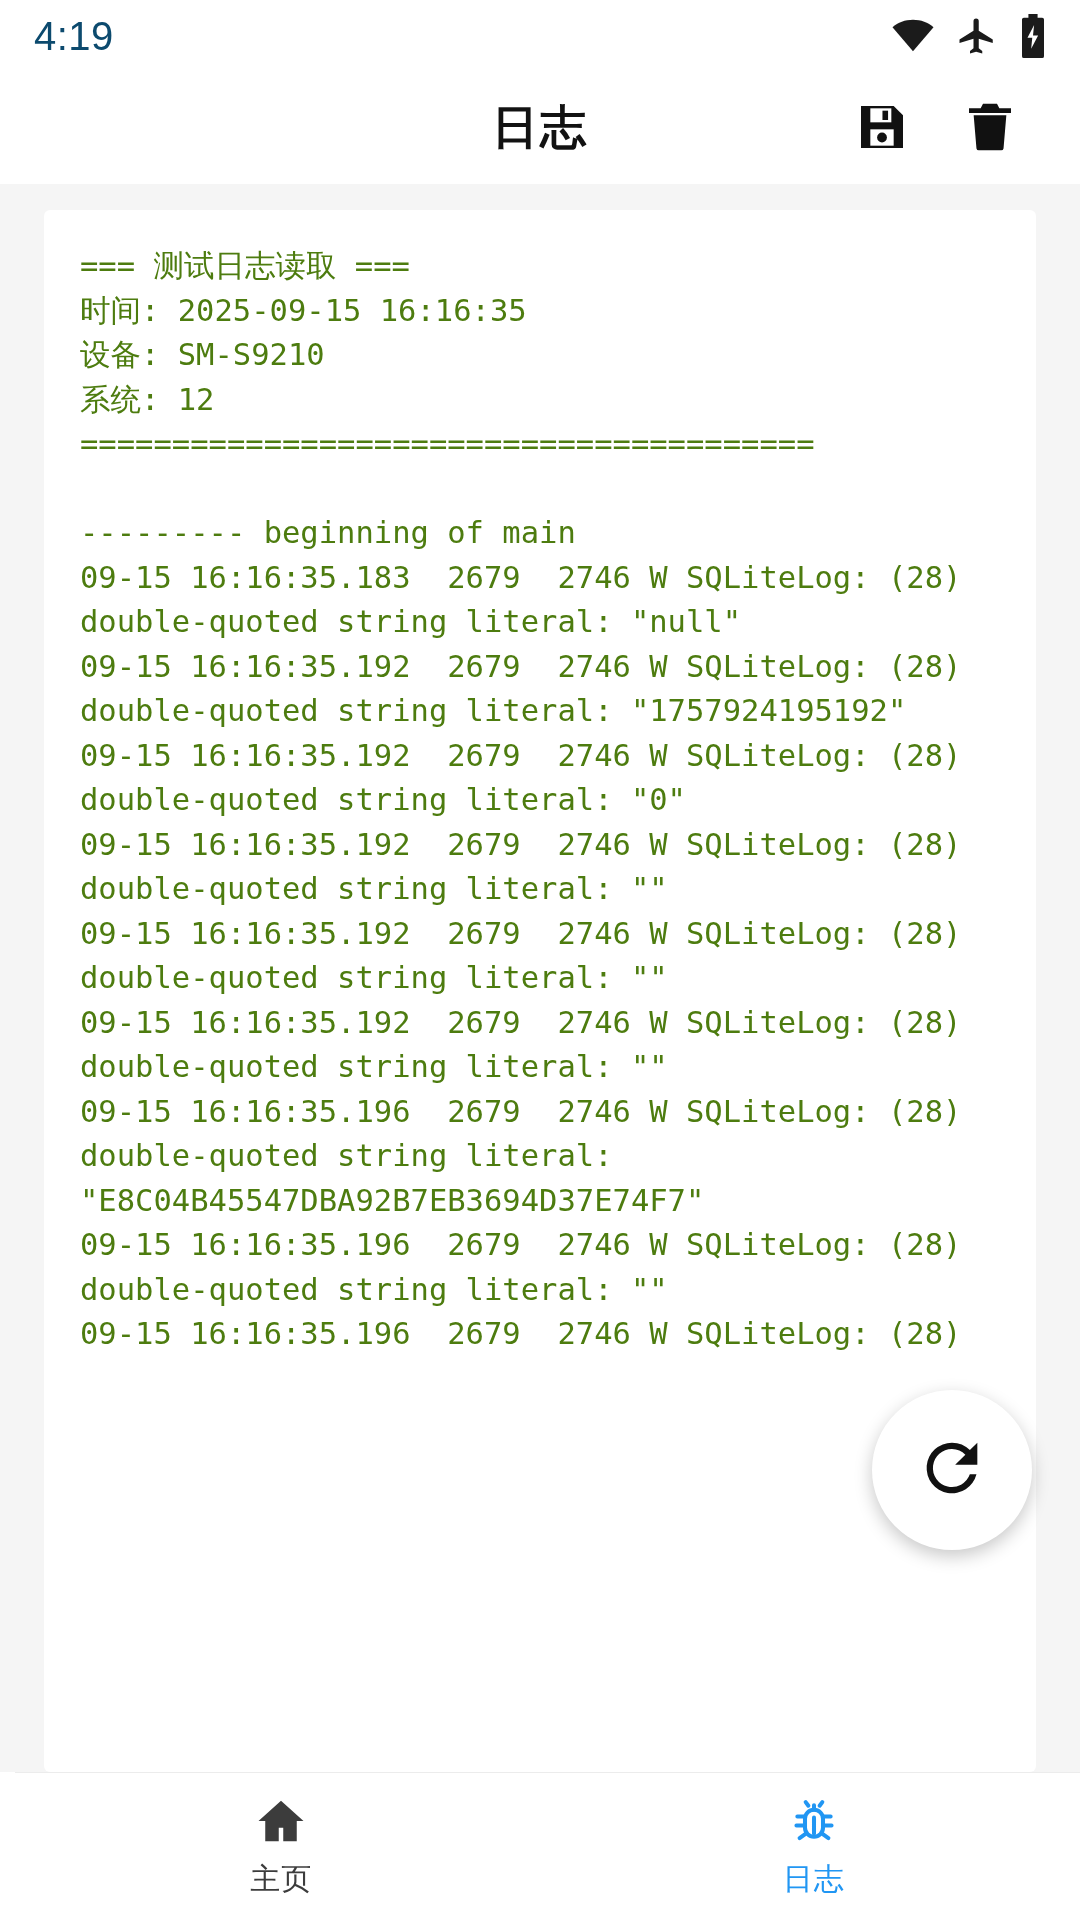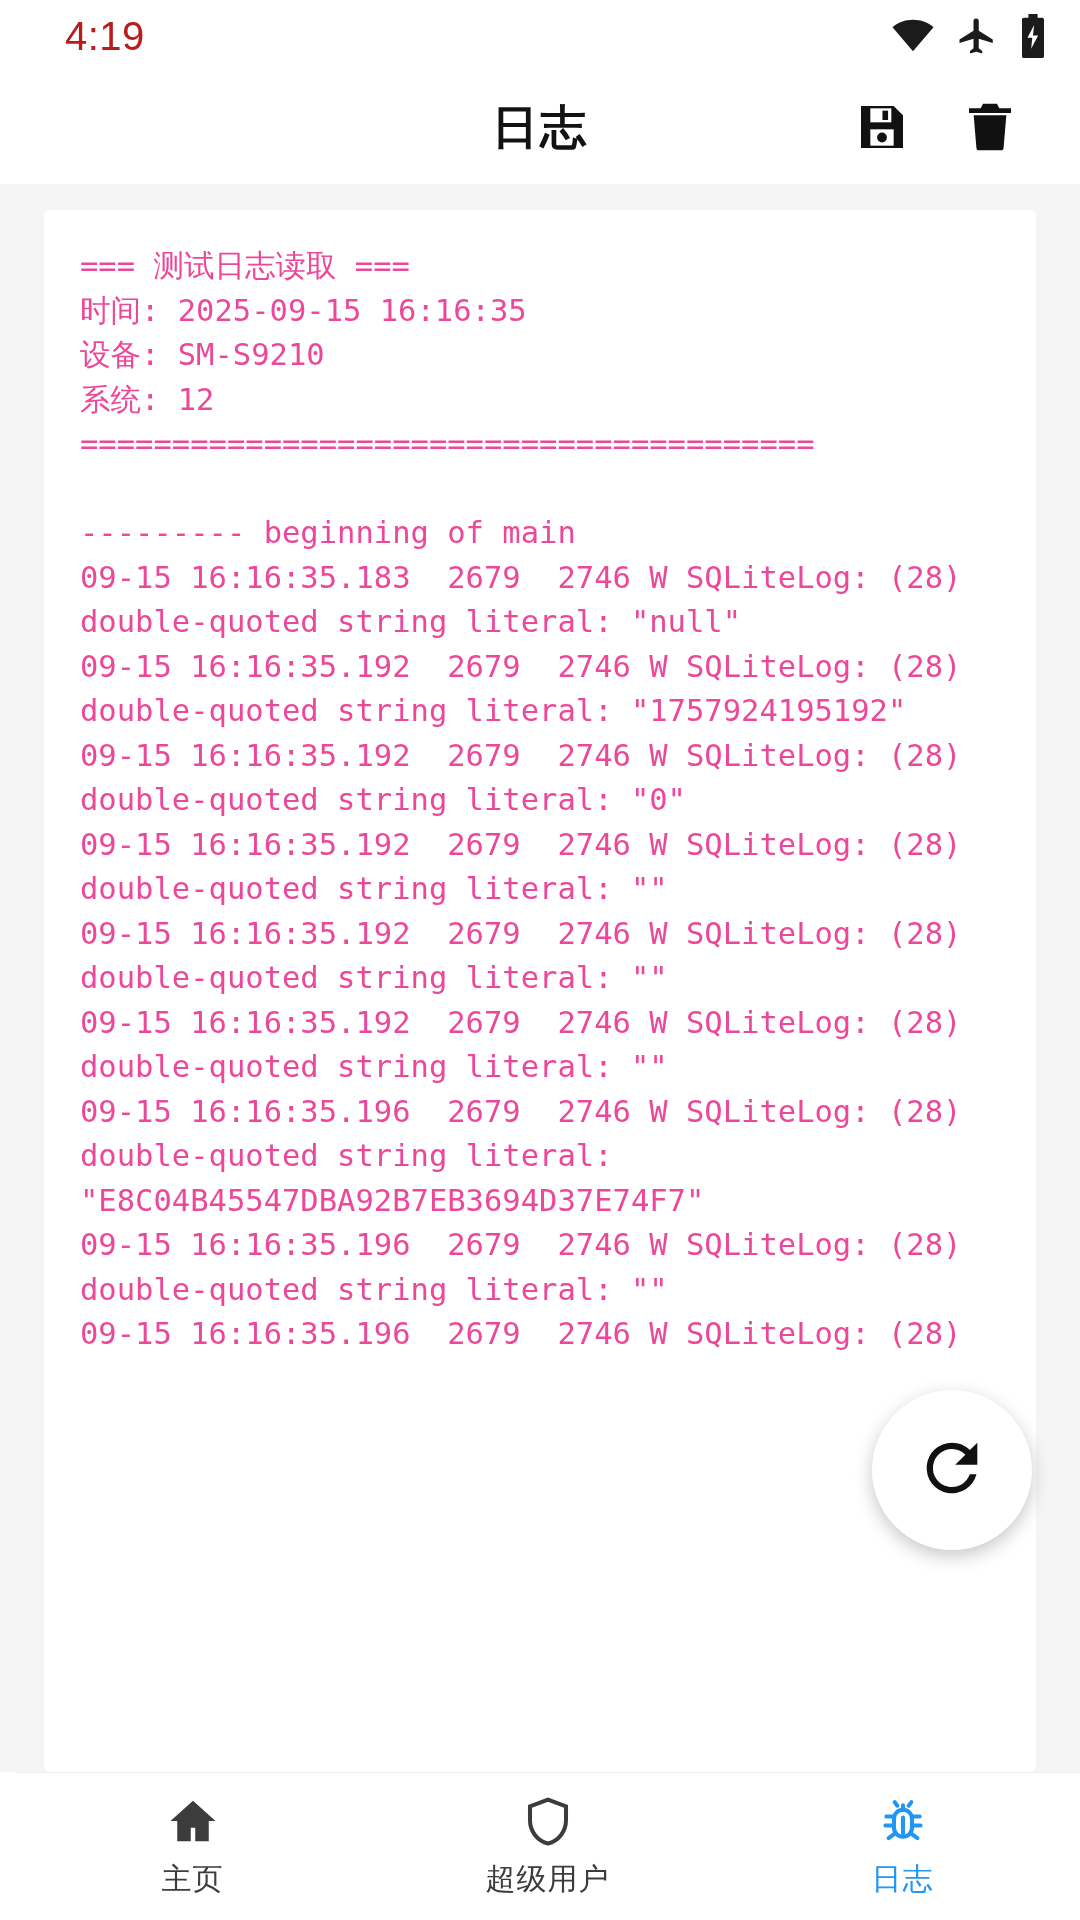--- a/index.html
+++ b/index.html
@@ -17,24 +17,23 @@
     height: 72px;
     width: 100%;
     display: flex;
     align-items: center;
     justify-content: space-between;
     padding: 0 32px 0 34px;
     background: #ffffff;
   }
   .status-time {
     font-size: 40px;
-    color: #b91c1c;
+    color: #0c4a6e;
     font-weight: 400;
     letter-spacing: 0.5px;
-    margin-left: 31px;
   }
   .status-icons {
     display: flex;
     align-items: center;
     gap: 20px;
   }
   .status-icons svg { display: block; }
 
   
   .appbar {
@@ -85,21 +84,21 @@
     border-radius: 6px;
     height: 100%;
     padding: 34px 36px 0 36px;
     overflow: hidden;
     position: relative;
   }
   .log-text {
     font-family: "DejaVu Sans Mono", "Liberation Mono", monospace;
     font-size: 30.5px;
     line-height: 44.5px;
-    color: #ec4899;
+    color: #4d7c0f;
     white-space: pre-wrap;
     word-break: break-word;
     letter-spacing: 0px;
   }
 
   
   .fab {
     position: absolute;
     right: 48px;
     bottom: 222px;
@@ -224,28 +223,20 @@
 
   <div class="nav-item">
     <span class="nav-icon">
       <svg width="54" height="54" viewBox="0 0 24 24">
           <path d="M12 3 2 12h3v9h6v-6h2v6h6v-9h3L12 3z" fill="#3c3c3c"></path>
         </svg>
     </span>
     <span class="nav-label">主页</span>
   </div>
 
-  <div class="nav-item">
-    <span class="nav-icon">
-      <svg width="54" height="54" viewBox="0 0 24 24">
-          <path d="M12 2.5 4 5.5v6.2c0 5 3.4 9.2 8 10.3 4.6-1.1 8-5.3 8-10.3V5.5l-8-3z" fill="none" stroke="#3c3c3c" stroke-width="1.8"></path>
-        </svg>
-    </span>
-    <span class="nav-label">超级用户</span>
-  </div>
 
   <div class="nav-item active">
     <span class="nav-icon">
       <svg width="54" height="54" viewBox="0 0 24 24" fill="none" stroke="#2196f3" stroke-width="1.8" stroke-linecap="round">
         <rect x="8" y="7" width="8" height="12" rx="4"></rect>
         <path d="M12 7V5M9.5 5.2 8.3 3.6M14.5 5.2l1.2-1.6M8 10H4.6M8 14H4.2M8.4 17.6 5.6 19.6M16 10h3.4M16 14h3.8M15.6 17.6l2.8 2M12 10.5v7"></path>
       </svg>
     </span>
     <span class="nav-label">日志</span>
   </div>

